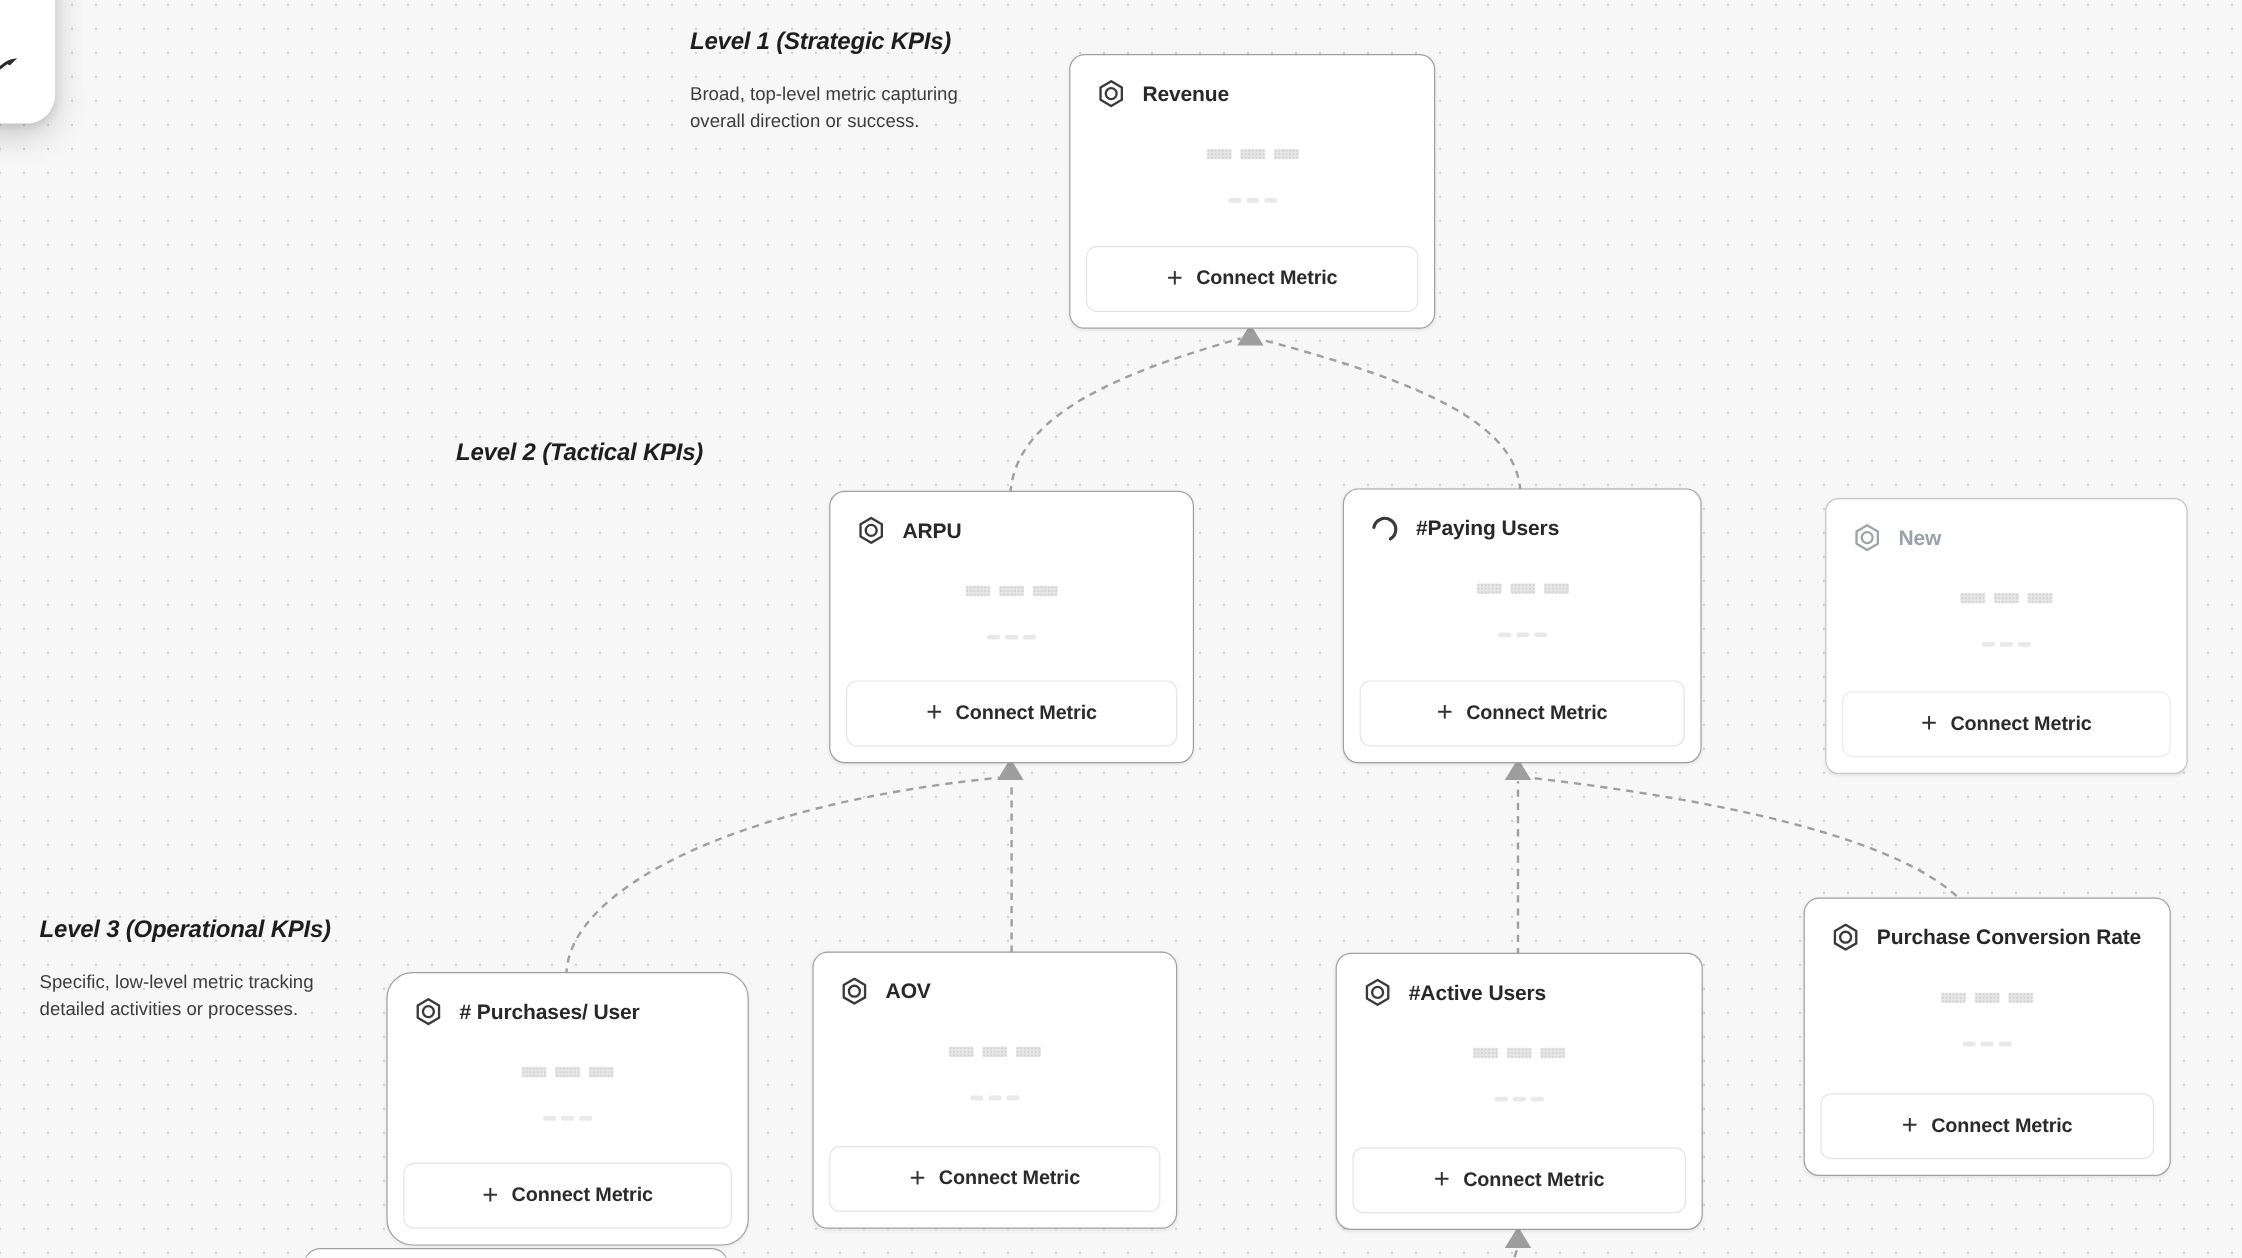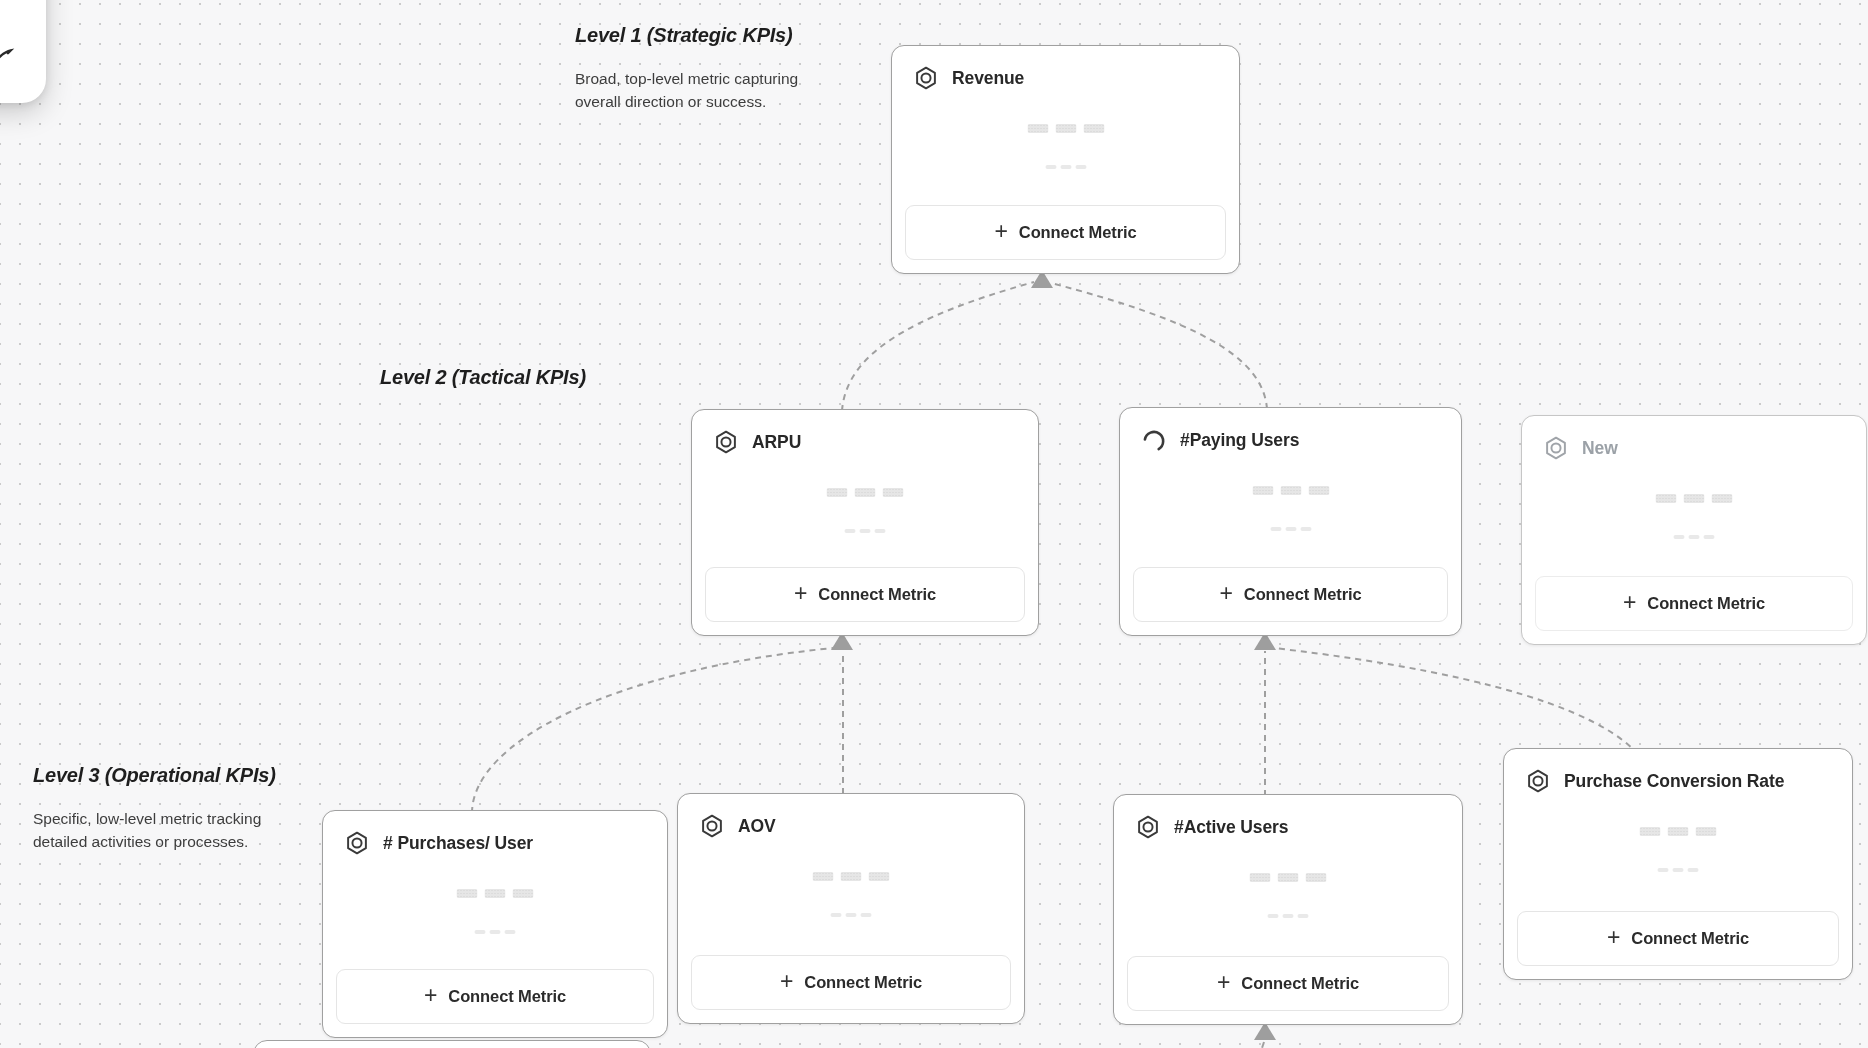--- a/index.html
+++ b/index.html
@@ -25,21 +25,20 @@
     font-size:20px;font-weight:700;color:#1e1e1e;letter-spacing:-0.2px;
     margin:0 0 14px 0;white-space:nowrap;font-style:italic;
   }
   .level-desc{font-size:15.5px;color:#3d3d3d;line-height:23px;white-space:nowrap;margin-top:20px;}
 
   
   .card{
     position:absolute;z-index:3;background:#ffffff;
     border:1px solid #a0a0a0;border-radius:13px;
     box-shadow:0 1px 3px rgba(0,0,0,0.07);
-    padding-left:44px;
   }
   .card.muted{border-color:#c6c6c6;}
   .card-header{position:absolute;left:21px;top:19px;display:flex;align-items:center;gap:13px;}
   .metric-icon{width:26px;height:26px;flex:0 0 auto;}
   .metric-icon svg{display:block;width:26px;height:26px;stroke:#3a3a3a;}
   .card.muted .metric-icon svg{stroke:#a0a4a9;}
   .card-title{font-size:17.5px;font-weight:600;color:#282828;letter-spacing:-0.1px;white-space:nowrap;}
   .card.muted .card-title{color:#9ba1a7;}
 
   .skel-row1{
@@ -191,21 +190,21 @@
         <span class="skel-dash"></span>
         <span class="skel-dash"></span>
         <span class="skel-dash"></span>
       </div>
     <button class="connect-btn">
       <span class="plus">+</span>
       <span class="btn-label">Connect Metric</span>
     </button>
   </div>
 
-  <div class="card muted" style="left:1521px;top:415px;width:300px;height:228px;">
+  <div class="card muted" style="left:1521px;top:415px;width:300px;height:228px;border-radius:11px;">
     <div class="card-header">
       <span class="metric-icon">
         <svg viewBox="0 0 24 24" fill="none" stroke-width="1.8" stroke-linejoin="round">
           <polygon points="12,2.5 20.2,7.25 20.2,16.75 12,21.5 3.8,16.75 3.8,7.25"></polygon>
           <circle cx="12" cy="12" r="4.2"></circle>
         </svg>
       </span>
       <span class="card-title">New</span>
     </div>
     <div class="skel-row1">
@@ -217,21 +216,21 @@
         <span class="skel-dash"></span>
         <span class="skel-dash"></span>
         <span class="skel-dash"></span>
       </div>
     <button class="connect-btn">
       <span class="plus">+</span>
       <span class="btn-label">Connect Metric</span>
     </button>
   </div>
 
-  <div class="card" style="left:322px;top:810px;width:300px;height:226px;">
+  <div class="card" style="left:322px;top:810px;width:300px;height:226px;border-radius:22px;">
     <div class="card-header">
       <span class="metric-icon">
         <svg viewBox="0 0 24 24" fill="none" stroke-width="1.8" stroke-linejoin="round">
           <polygon points="12,2.5 20.2,7.25 20.2,16.75 12,21.5 3.8,16.75 3.8,7.25"></polygon>
           <circle cx="12" cy="12" r="4.2"></circle>
         </svg>
       </span>
       <span class="card-title"># Purchases/ User</span>
     </div>
     <div class="skel-row1">

